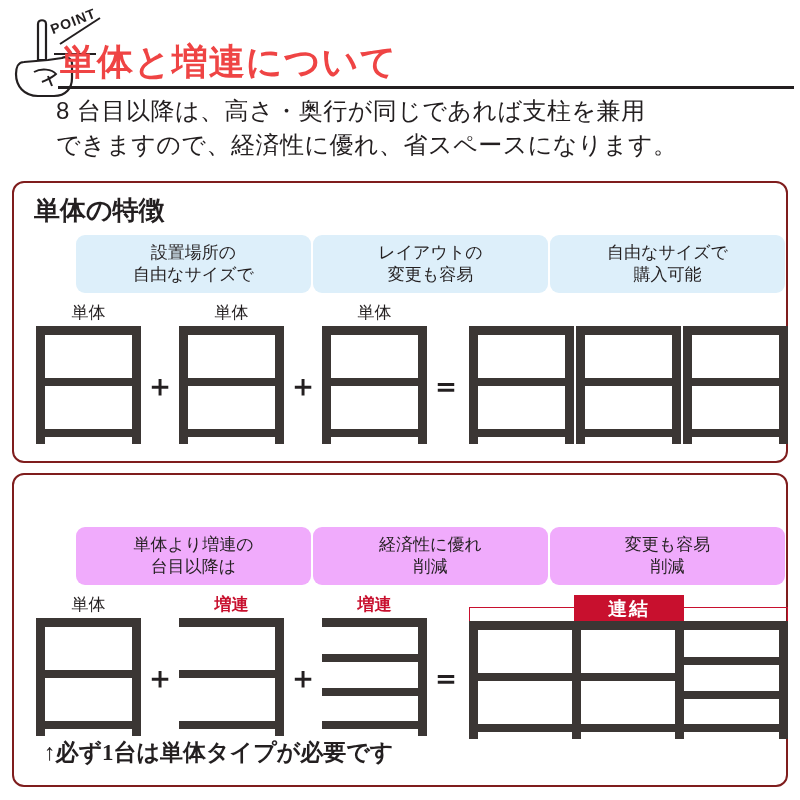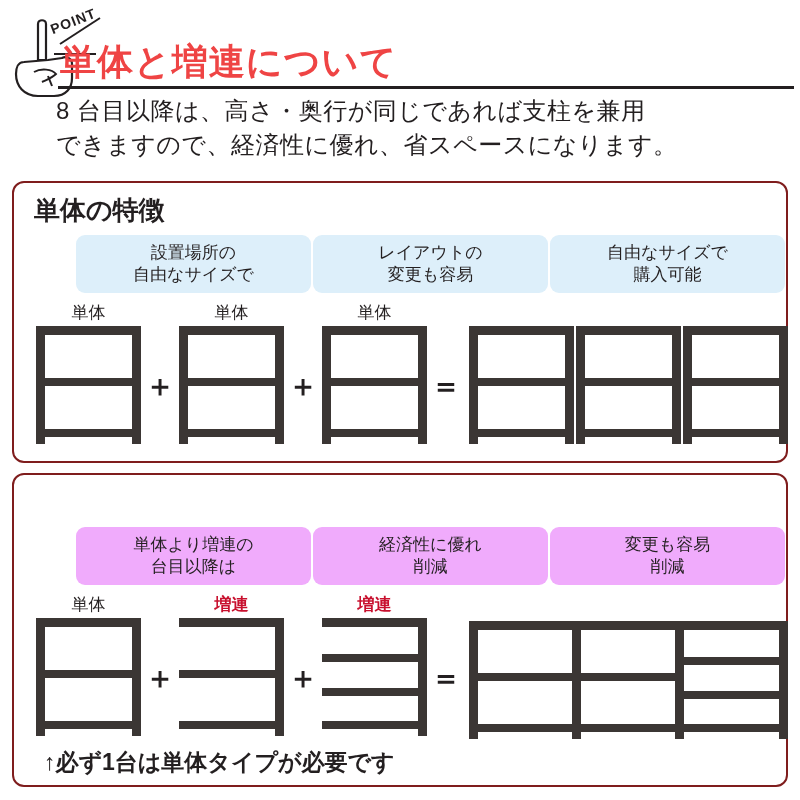--- a/index.html
+++ b/index.html
@@ -251,35 +251,39 @@
 
       <div class="rack" style="left:308px;top:25px;width:105px;height:118px;">
         <div class="post" style="right:0;top:0;width:9px;height:118px;"></div>
         <div class="bar" style="left:0;top:0;width:105px;height:9px;"></div>
         <div class="bar" style="left:0;top:36px;width:105px;height:8px;"></div>
         <div class="bar" style="left:0;top:70px;width:105px;height:8px;"></div>
         <div class="bar" style="left:0;top:103px;width:105px;height:8px;"></div>
       </div>
       <div class="op" style="left:414px;top:70px;width:36px;">＝</div>
 
+      <div class="connect-wrap" style="left:455px;top:2px;width:319px;height:26px;">
+        <div class="connect-bracket" style="left:0;top:12px;width:319px;height:14px;"></div>
+        <div class="connect-badge" style="left:105px;top:0;width:110px;height:27px;">連結</div>
+      </div>
 
       <div class="rack" style="left:455px;top:28px;width:319px;height:118px;">
 
         <div class="post" style="left:0;top:0;width:9px;height:118px;"></div>
         <div class="post" style="left:103px;top:0;width:9px;height:118px;"></div>
         <div class="post" style="left:206px;top:0;width:9px;height:118px;"></div>
         <div class="post" style="right:0;top:0;width:9px;height:118px;"></div>
 
         <div class="bar" style="left:0;top:0;width:319px;height:9px;"></div>
         <div class="bar" style="left:0;top:103px;width:319px;height:8px;"></div>
 
         <div class="bar" style="left:0;top:52px;width:215px;height:8px;"></div>
 
         <div class="bar" style="left:206px;top:36px;width:113px;height:8px;"></div>
         <div class="bar" style="left:206px;top:70px;width:113px;height:8px;"></div>
       </div>
 
     </div>
 
-    <div class="footnote" style="top:272px;">↑必ず1台は単体タイプが必要です</div>
+    <div class="footnote" style="top:262px;font-family:Liberation Serif, serif;">↑必ず1台は単体タイプが必要です</div>
   </div>
 
 </div>
 
 </body></html>

